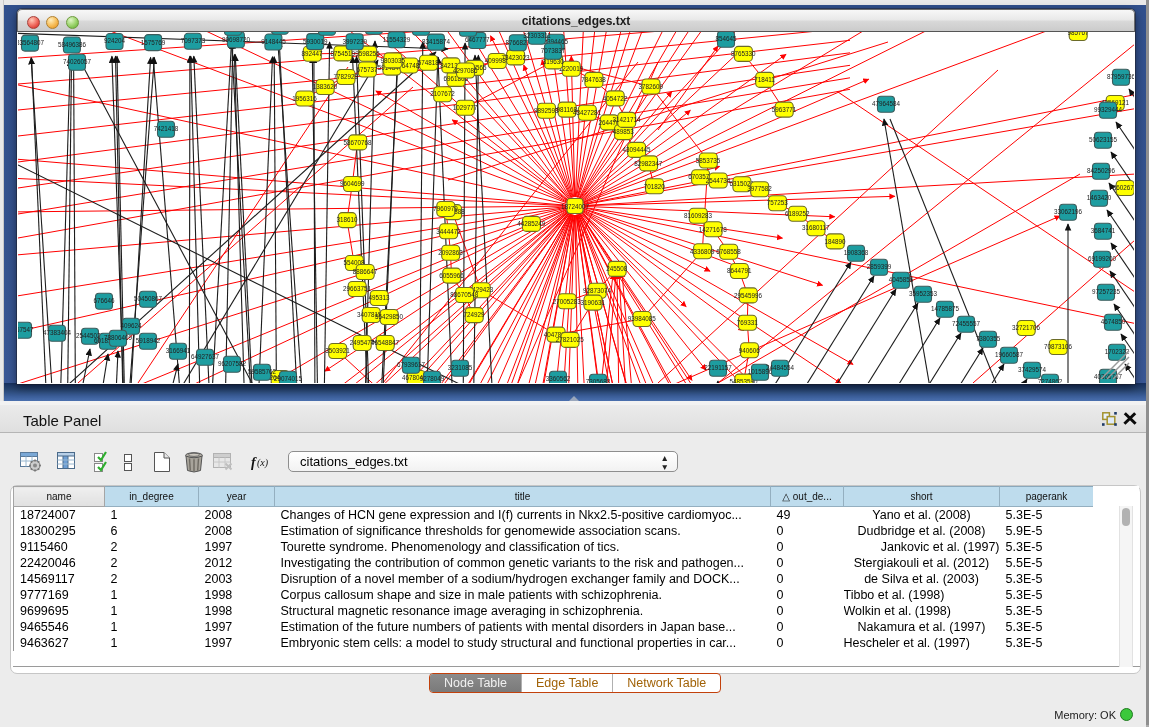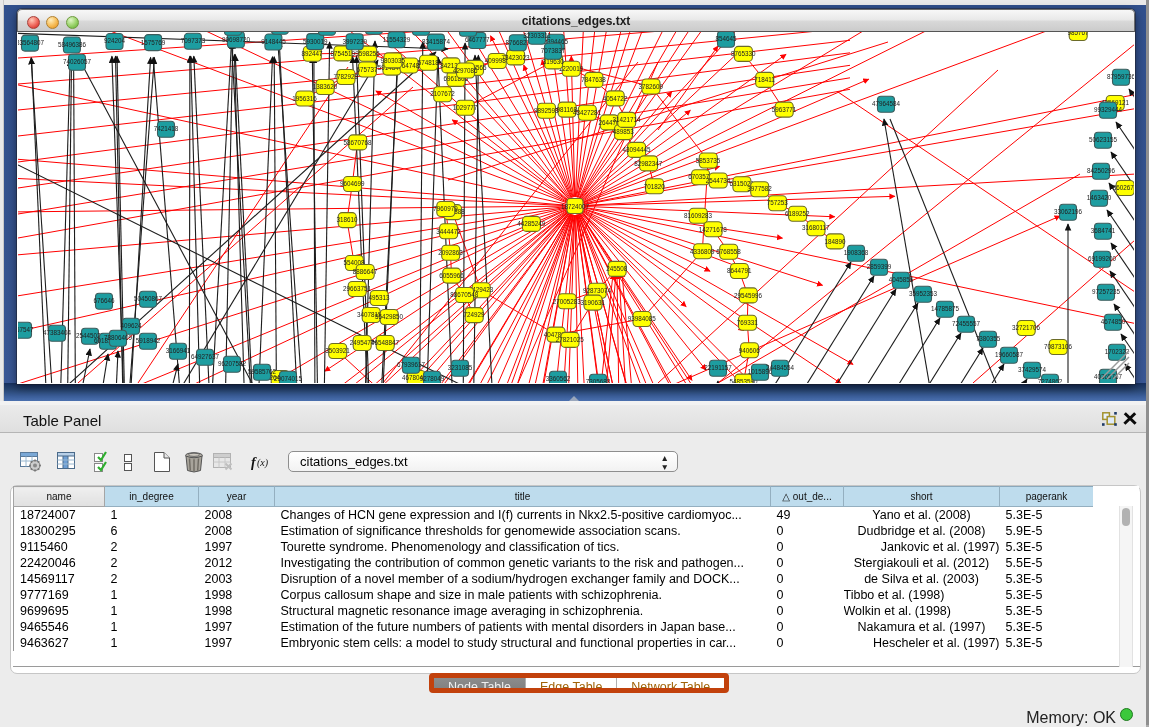--- a/index.html
+++ b/index.html
@@ -41,26 +41,26 @@
 .tblwrap { position:absolute; left:10px; top:52px; width:1131px; height:189px;
   border:1px solid #c6c6c6; border-radius:7px; background:#fff; }
 .tblbot { position:absolute; left:13px; top:233px; width:1127px; height:1px; background:#9a9a9a; }
 table.grid th { background:#bedced;}
 table.grid th.gray { background:linear-gradient(180deg,#efefef,#e0e0e0); border:1px solid #a5a5a5; }
 table.grid th { border:1px solid #94afc0; border-top:1px solid #8aa8bb;
   font-weight:normal; height:20px; padding:0; font-size:10px; color:#111; }
 table.grid td { height:16px; padding:0 0 0 6px; white-space:nowrap; overflow:hidden; border:none; }
 .tabsrow { position:absolute; left:0; top:240px; width:1146px; height:30px; }
 .seg { position:absolute; left:429px; top:0; height:20px; display:flex;
-  border:5px solid #c2410c; border-radius:4px; overflow:hidden; background:#fff;
+  border:1px solid #c2410c; border-radius:4px; overflow:hidden; background:#fff;
   font-size:12.5px; }
 .seg div { padding:2px 14px 0 14px; height:20px; border-right:1px solid #b0b0b0; color:#a16207; }
 .seg div:last-child { border-right:none; }
 .seg .sel { background:linear-gradient(180deg,#8c8c8c,#787878); color:#f0f0f0; }
-.status { position:absolute; right:30px; top:276px; font-size:16px; color:#222; }
+.status { position:absolute; right:30px; top:276px; font-size:11px; color:#222; }
 .memdot { position:absolute; right:13px; top:275px; width:13px; height:13px; border-radius:50%;
   background:#3bc83b; border:1.5px solid #1f7a1f; }
 .scrollv { position:absolute; left:1119px; top:73px; width:14px; height:161px; background:#f5f5f5; border-left:1px solid #e2e2e2; border-right:1px solid #e2e2e2;}
 .scrollv .thumb { position:absolute; left:2px; top:2px; width:8px; height:18px; background:#b2b2b2; border-radius:4px; }
 .tblright { position:absolute; left:1093px; top:53px; width:46px; height:180px; background:#fff;}
 </style>
 </head>
 <body>
 <div class="topstrip"></div>
 <div class="bluepanel">
@@ -863,21 +863,21 @@
           <td>0</td>
           <td style="text-align:center;padding:0">Nakamura et al. (1997)</td>
           <td>5.3E-5</td>
         </tr>
     <tr>
           <td>9463627</td>
           <td>1</td>
           <td>1997</td>
           <td>Embryonic stem cells: a model to study structural and functional properties in car...</td>
           <td>0</td>
-          <td style="text-align:right;padding:0">Hescheler et al. (1997)</td>
+          <td style="text-align:left;padding:0">Hescheler et al. (1997)</td>
           <td>5.3E-5</td>
         </tr>
   </tbody>
     </table>
   <div class="tblright"></div>
   <div class="tblbot"></div>
   <div class="scrollv">
       <div class="thumb"></div>
     </div>
   <div class="tabsrow">

